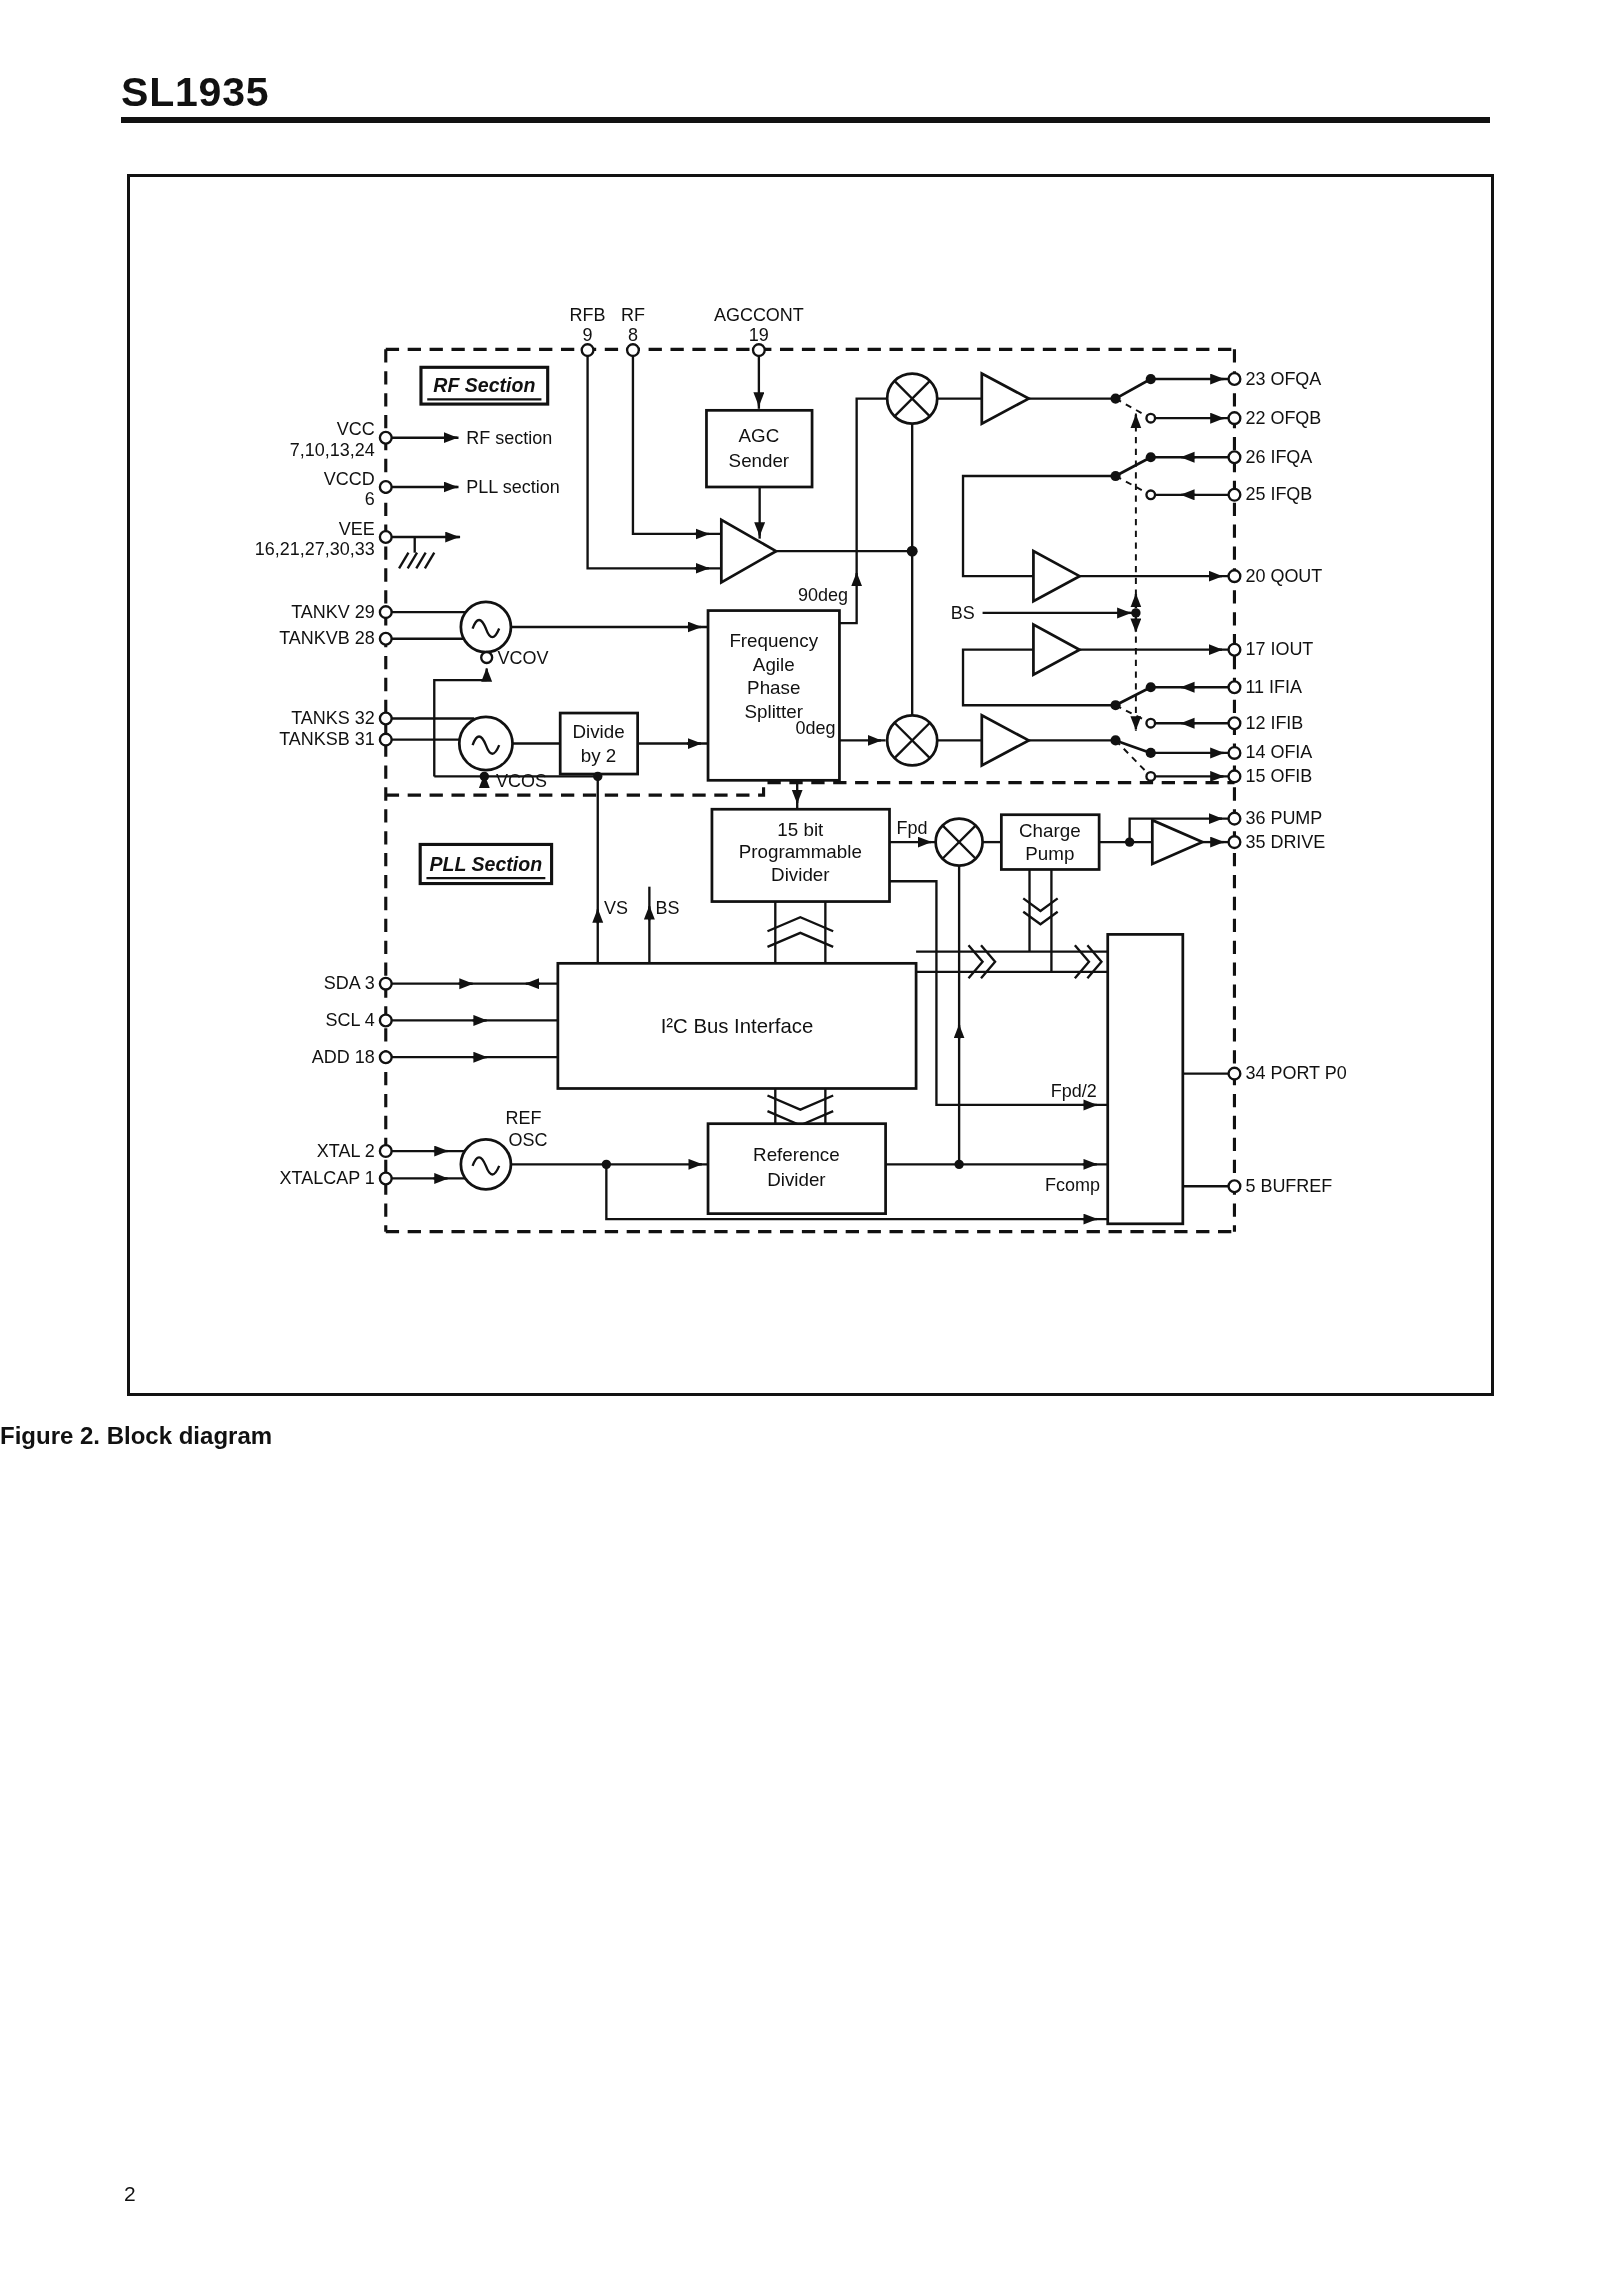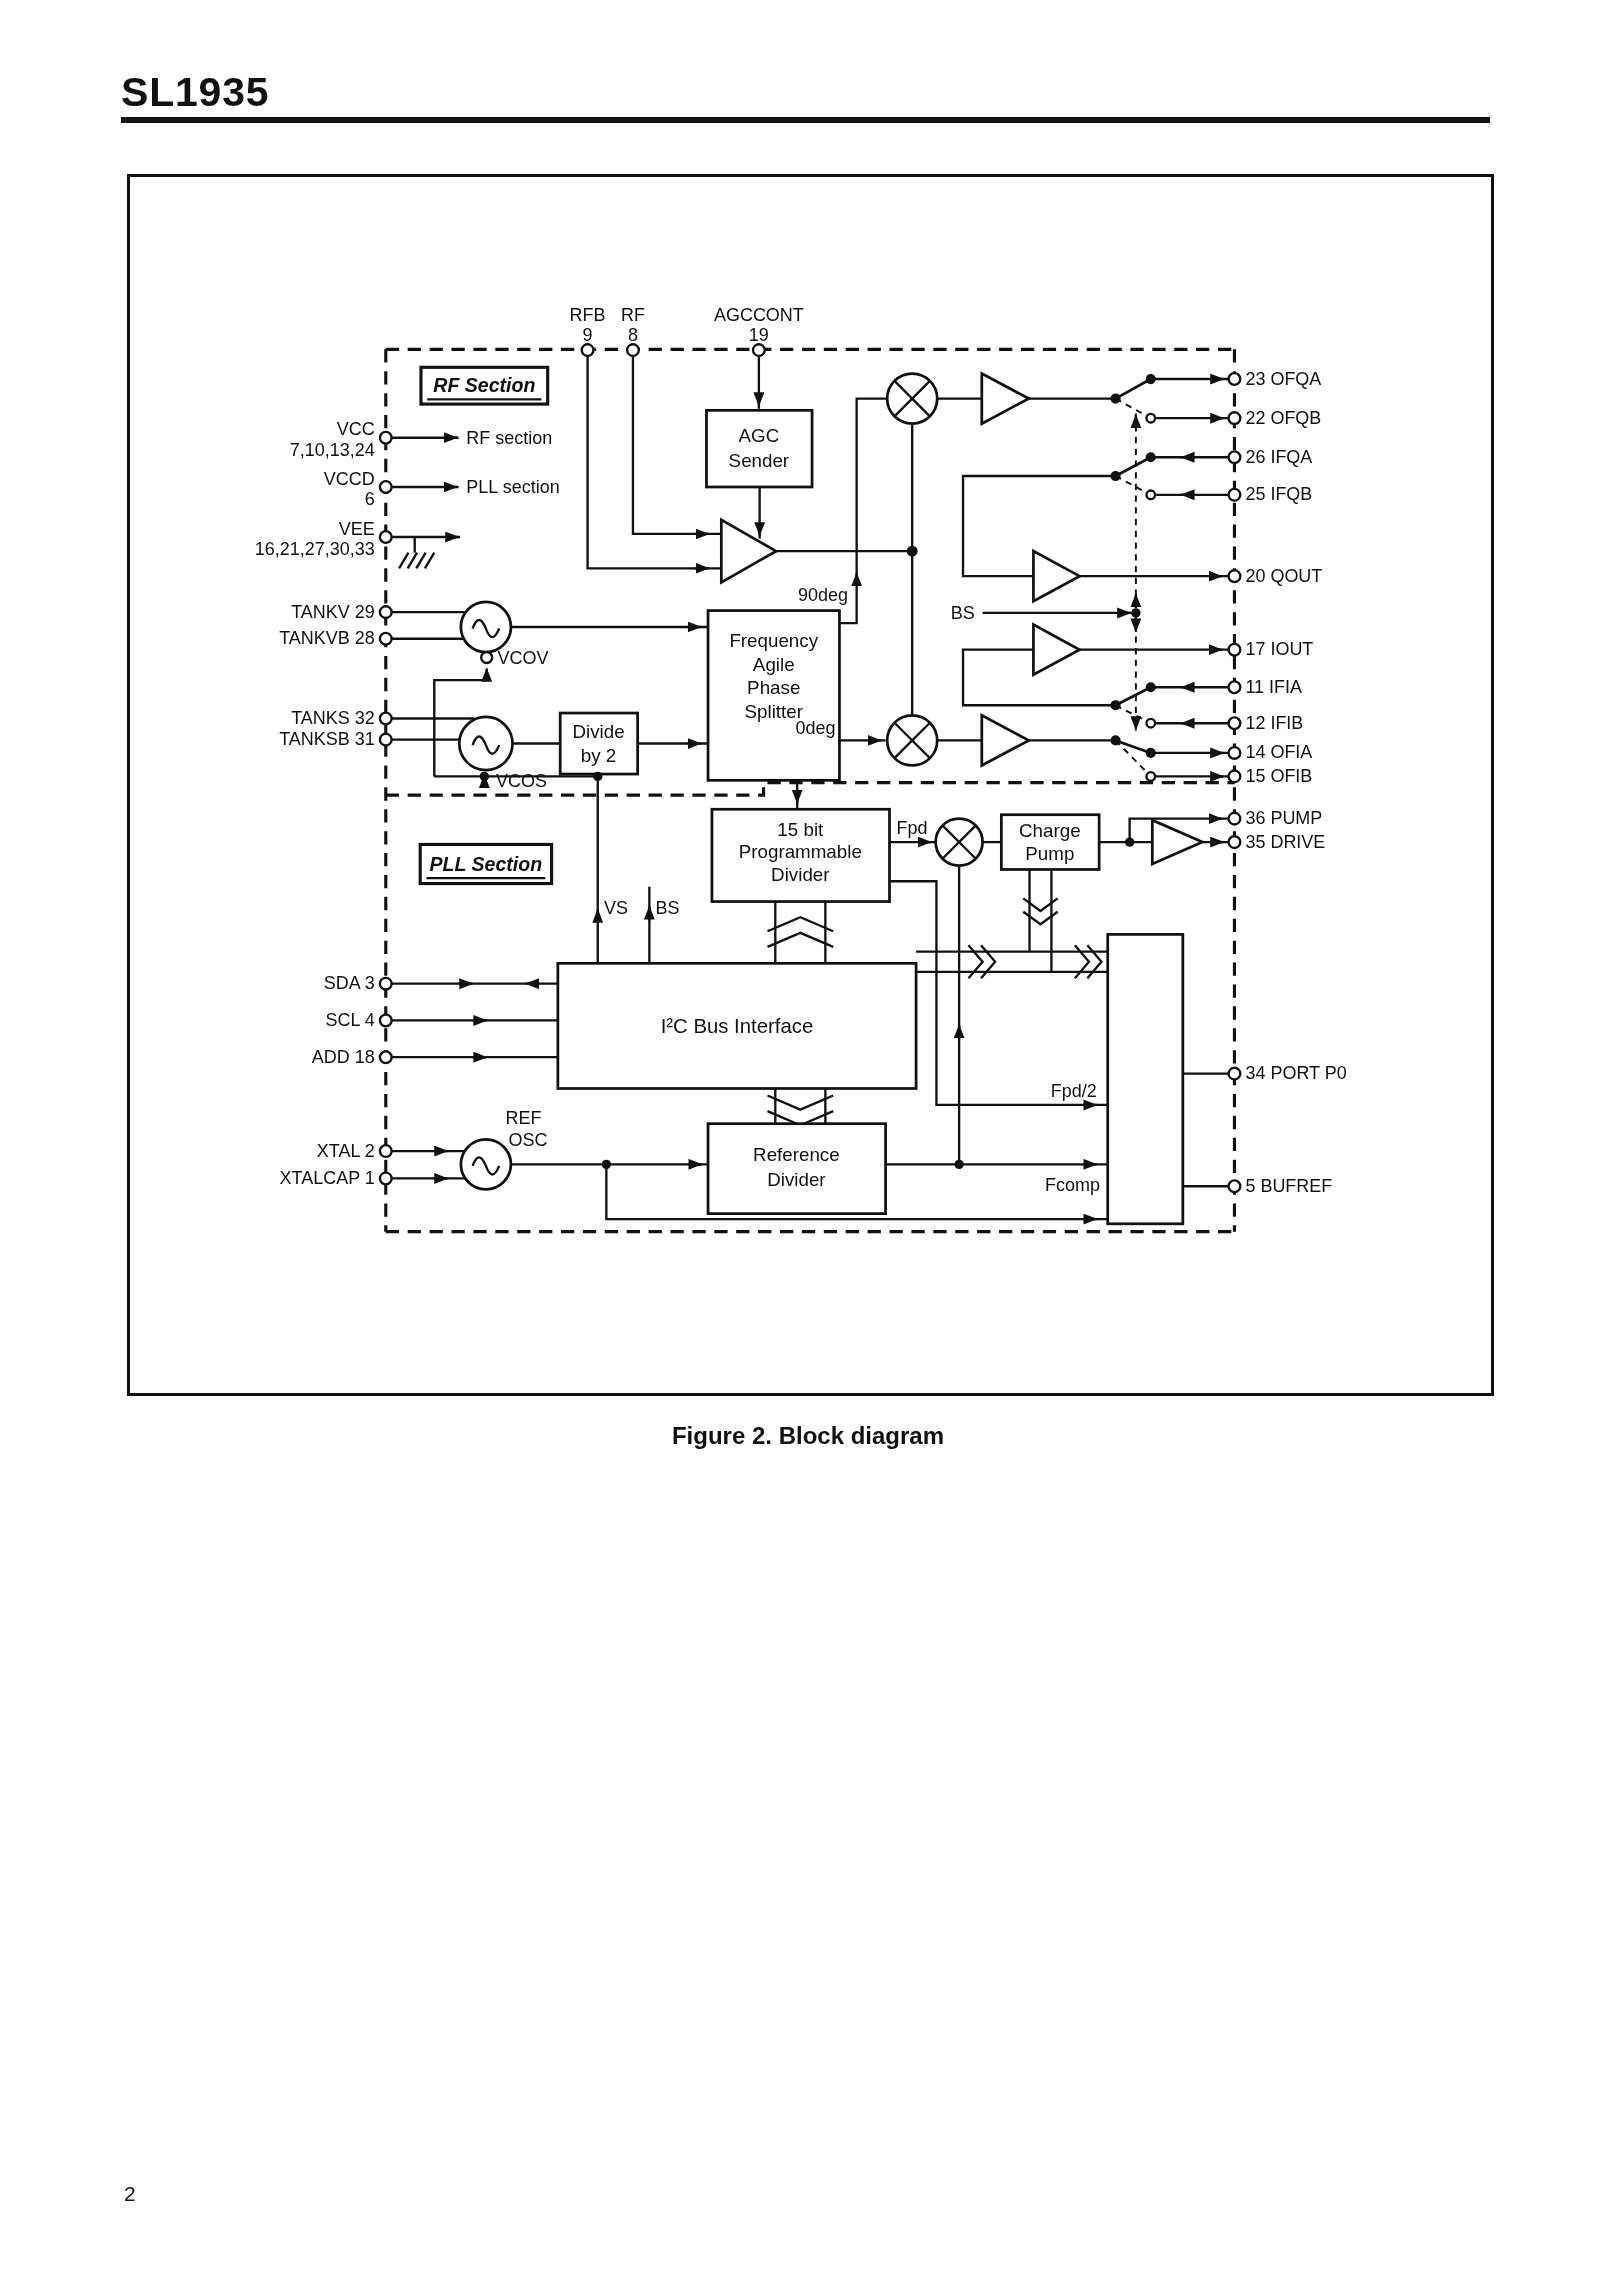--- a/index.html
+++ b/index.html
@@ -1,21 +1,21 @@
 <!DOCTYPE html>
 <html style="font-size:12.5px"><head>
 <meta charset="utf-8">
 <style>
   html,body{margin:0;padding:0;background:#fff;}
   .page{position:relative;width:1616px;height:2284px;background:#fff;
         font-family:"Liberation Sans",sans-serif;color:#111;}
   .title{position:absolute;left:121px;top:69px;font-size:41px;font-weight:bold;letter-spacing:0.8px;}
   .rule{position:absolute;left:121px;top:117px;width:1369px;height:5.5px;background:#111;}
   .diagram-box{position:absolute;left:127px;top:174px;width:1361px;height:1216px;border:3.1px solid #111;box-sizing:content-box;}
-  .caption{position:absolute;left:0;top:1422px;width:1616px;text-align:center;font-size:24px;font-weight:bold;}
+  .caption{position:absolute;left:0;top:1422px;width:1616px;text-align:left;font-size:24px;font-weight:bold;}
   .pagenum{position:absolute;left:124px;top:2182px;font-size:21px;}
   svg{display:block;}
   .t{font-family:"Liberation Sans",sans-serif;font-size:23px;fill:#111;}
   .tb{font-family:"Liberation Sans",sans-serif;font-size:24px;fill:#111;}
   .sec{font-family:"Liberation Sans",sans-serif;font-size:25px;font-weight:bold;font-style:italic;fill:#111;}
   .w{stroke:#111;stroke-width:3;fill:none;}
   .w4{stroke:#111;stroke-width:3.5;fill:none;}
   .dash{stroke:#111;stroke-width:4;fill:none;stroke-dasharray:17 11;}
   .dashthin{stroke:#111;stroke-width:2.5;fill:none;stroke-dasharray:8 7;}
   .box{fill:#fff;stroke:#111;stroke-width:3.5;}

